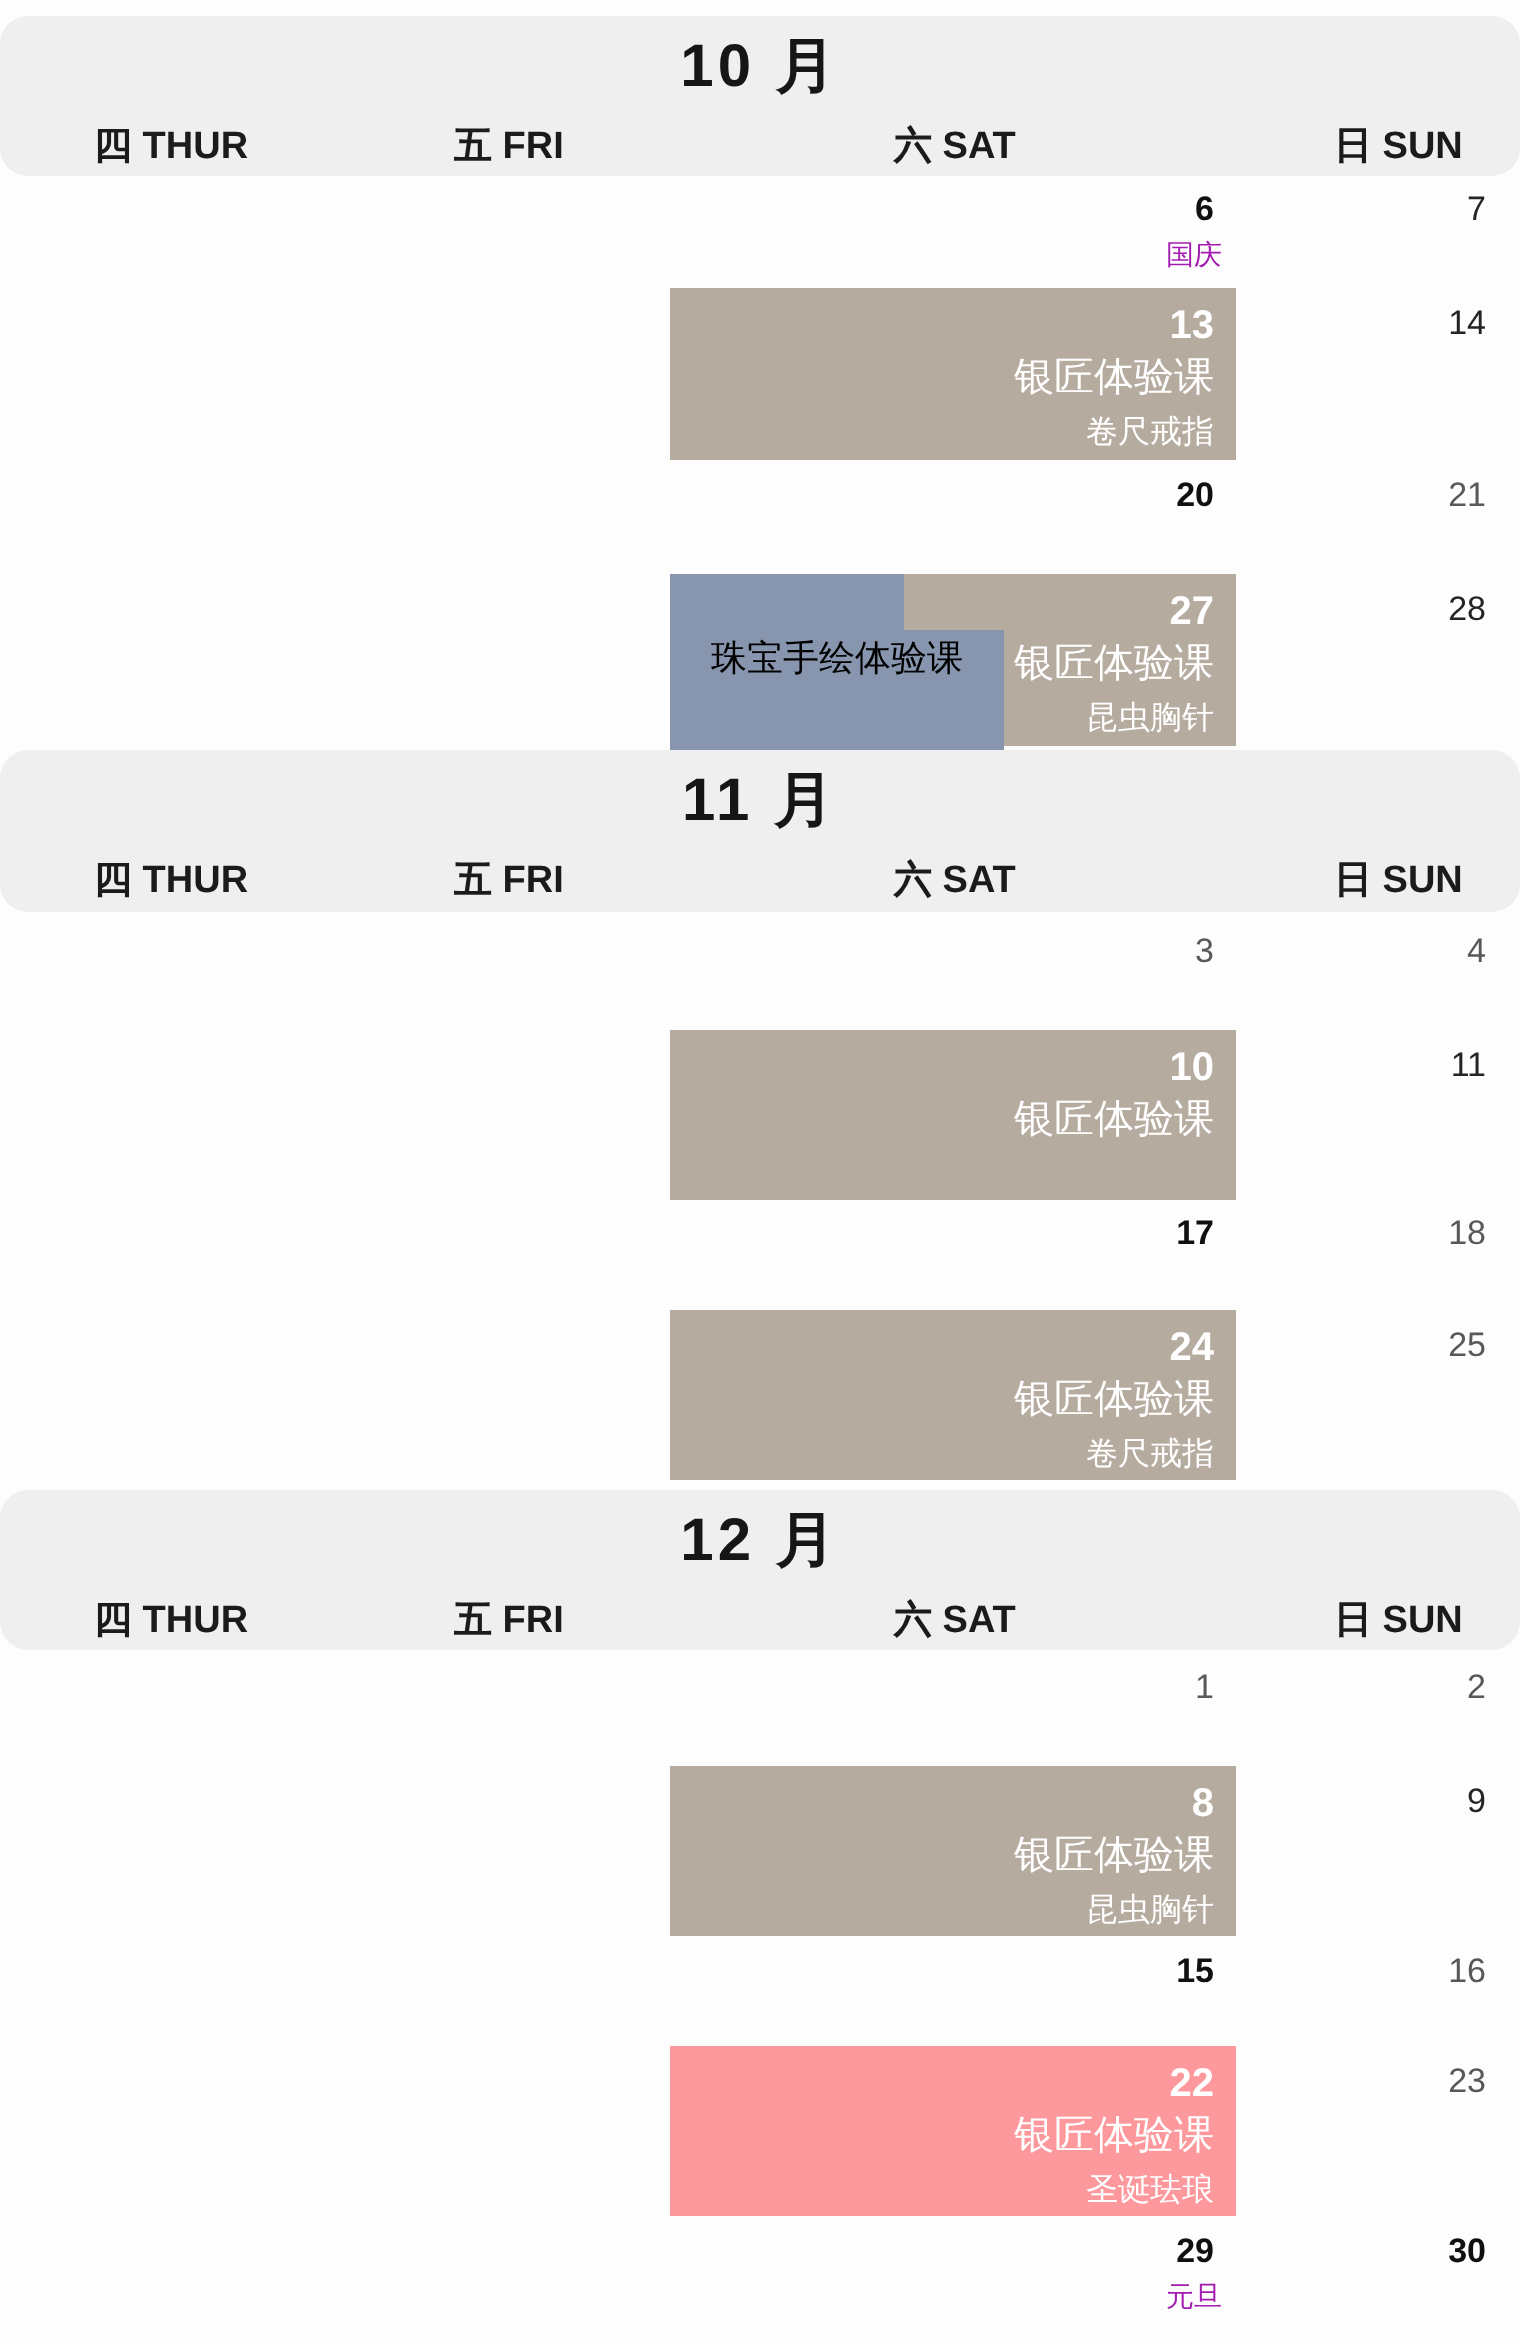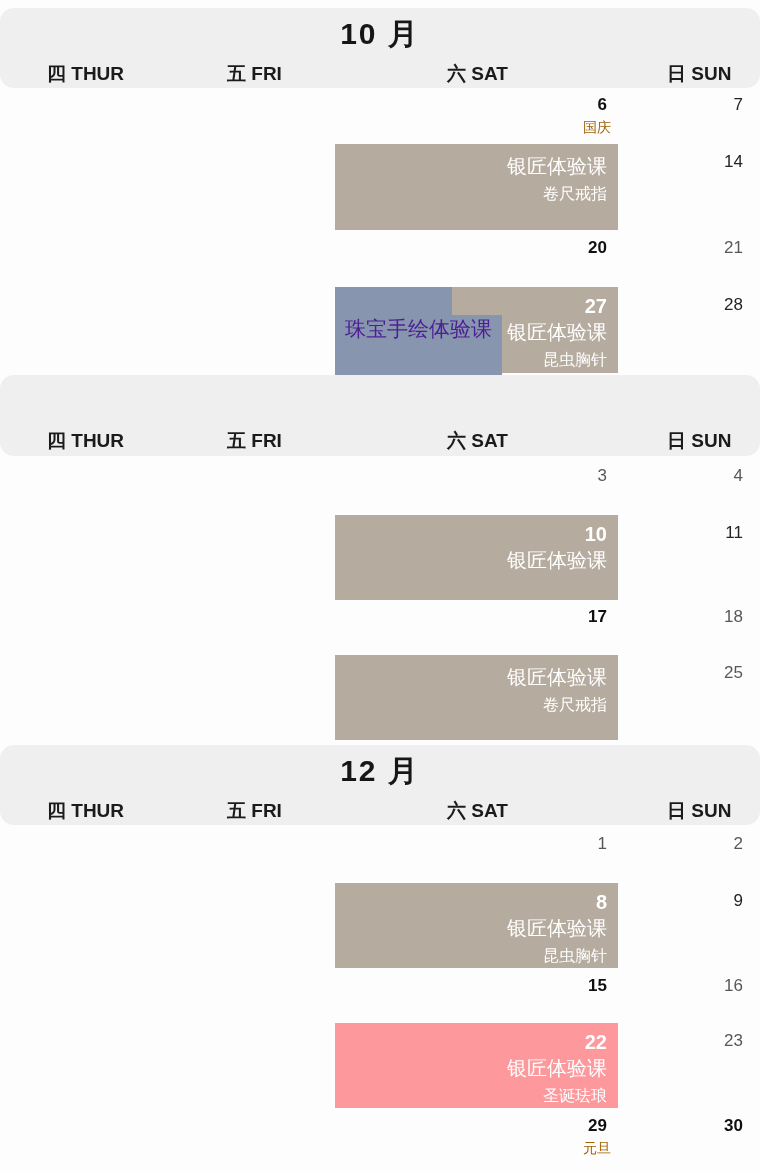--- a/index.html
+++ b/index.html
@@ -12,96 +12,99 @@
     position:absolute;left:0;right:0;top:10px;text-align:center;
     font-size:30px;line-height:32px;font-weight:700;color:#161616;letter-spacing:2px;
   }
   .wd{position:absolute;top:55px;font-size:19px;line-height:22px;font-weight:600;color:#1b1b1b;white-space:nowrap;}
   .wd.thu{left:47px;} .wd.fri{left:227px;} .wd.sat{left:447px;} .wd.sun{left:667px;}
   .daynum{position:absolute;font-size:17px;line-height:20px;text-align:right;}
   .daynum.col-sat{right:153px;} .daynum.col-sun{right:17px;}
   .strong{font-weight:700;color:#101010;}
   .normal{font-weight:500;color:#242424;}
   .muted{font-weight:400;color:#585858;}
-  .note{position:absolute;font-size:14px;line-height:17px;color:#a16207;right:149px;text-align:left;}
+  .note{position:absolute;font-size:14px;line-height:17px;color:#a21caf;right:149px;text-align:left;}
   .event{
     position:absolute;box-sizing:border-box;text-align:right;
     padding:8px 11px 0 0;color:#ffffff;
   }
   .event.tan{background:var(--event_tan,#b6ab9f);}
   .event.pink{background:var(--event_pink,#fd999c);}
   .event .num{font-size:20px;line-height:23px;font-weight:700;}
   .event .title{font-size:20px;line-height:24px;margin-top:2px;}
   .event .sub{font-size:16px;line-height:18px;margin-top:7px;}
   .blue-block{
     position:absolute;left:335px;top:287px;width:167px;height:88px;
     background:var(--event_blue,#8795ae);
     clip-path:polygon(0 0,117px 0,117px 28px,167px 28px,167px 88px,0 88px);
   }
   .blue-block .btitle{
     position:absolute;left:0;right:0;top:31px;text-align:center;
-    color:#4c1d95;font-size:21px;line-height:22px;
+    color:#000000;font-size:18px;line-height:22px;
   }
 </style>
 </head>
 <body>
 
 <div class="canvas">
 
   <div class="band" style="top:8px;">
     <div class="month-title">10 月</div>
     <div class="wd thu">四 THUR</div>
     <div class="wd fri">五 FRI</div>
     <div class="wd sat">六 SAT</div>
     <div class="wd sun">日 SUN</div>
   </div>
 
   <div class="daynum col-sat strong" style="top:95px;">6</div>
   <div class="daynum col-sun normal" style="top:95px;">7</div>
   <div class="note" style="top:119px;">国庆</div>
 
   <div class="event tan" style="left:335px;top:144px;width:283px;height:86px;">
+    <div class="num">13</div>
     <div class="title">银匠体验课</div>
     <div class="sub">卷尺戒指</div>
   </div>
   <div class="daynum col-sun normal" style="top:152px;">14</div>
 
   <div class="daynum col-sat strong" style="top:238px;text-align:right;">20</div>
   <div class="daynum col-sun muted" style="top:238px;">21</div>
 
   <div class="event tan" style="left:452px;top:287px;width:166px;height:86px;">
     <div class="num">27</div>
     <div class="title">银匠体验课</div>
     <div class="sub">昆虫胸针</div>
   </div>
   <div class="blue-block">
     <div class="btitle">珠宝手绘体验课</div>
   </div>
   <div class="daynum col-sun normal" style="top:295px;">28</div>
 
   <div class="band" style="top:375px;height:81px;">
+    <div class="month-title">11 月</div>
     <div class="wd thu">四 THUR</div>
     <div class="wd fri">五 FRI</div>
     <div class="wd sat">六 SAT</div>
     <div class="wd sun">日 SUN</div>
   </div>
 
   <div class="daynum col-sat muted" style="top:466px;">3</div>
   <div class="daynum col-sun muted" style="top:466px;">4</div>
 
   <div class="event tan" style="left:335px;top:515px;width:283px;height:85px;">
     <div class="num">10</div>
     <div class="title">银匠体验课</div>
   </div>
   <div class="daynum col-sun normal" style="top:523px;">11</div>
 
   <div class="daynum col-sat strong" style="top:607px;">17</div>
   <div class="daynum col-sun muted" style="top:607px;">18</div>
 
   <div class="event tan" style="left:335px;top:655px;width:283px;height:85px;">
+    <div class="num">24</div>
     <div class="title">银匠体验课</div>
     <div class="sub">卷尺戒指</div>
   </div>
   <div class="daynum col-sun muted" style="top:663px;">25</div>
 
   <div class="band" style="top:745px;">
     <div class="month-title">12 月</div>
     <div class="wd thu">四 THUR</div>
     <div class="wd fri">五 FRI</div>
     <div class="wd sat">六 SAT</div>

